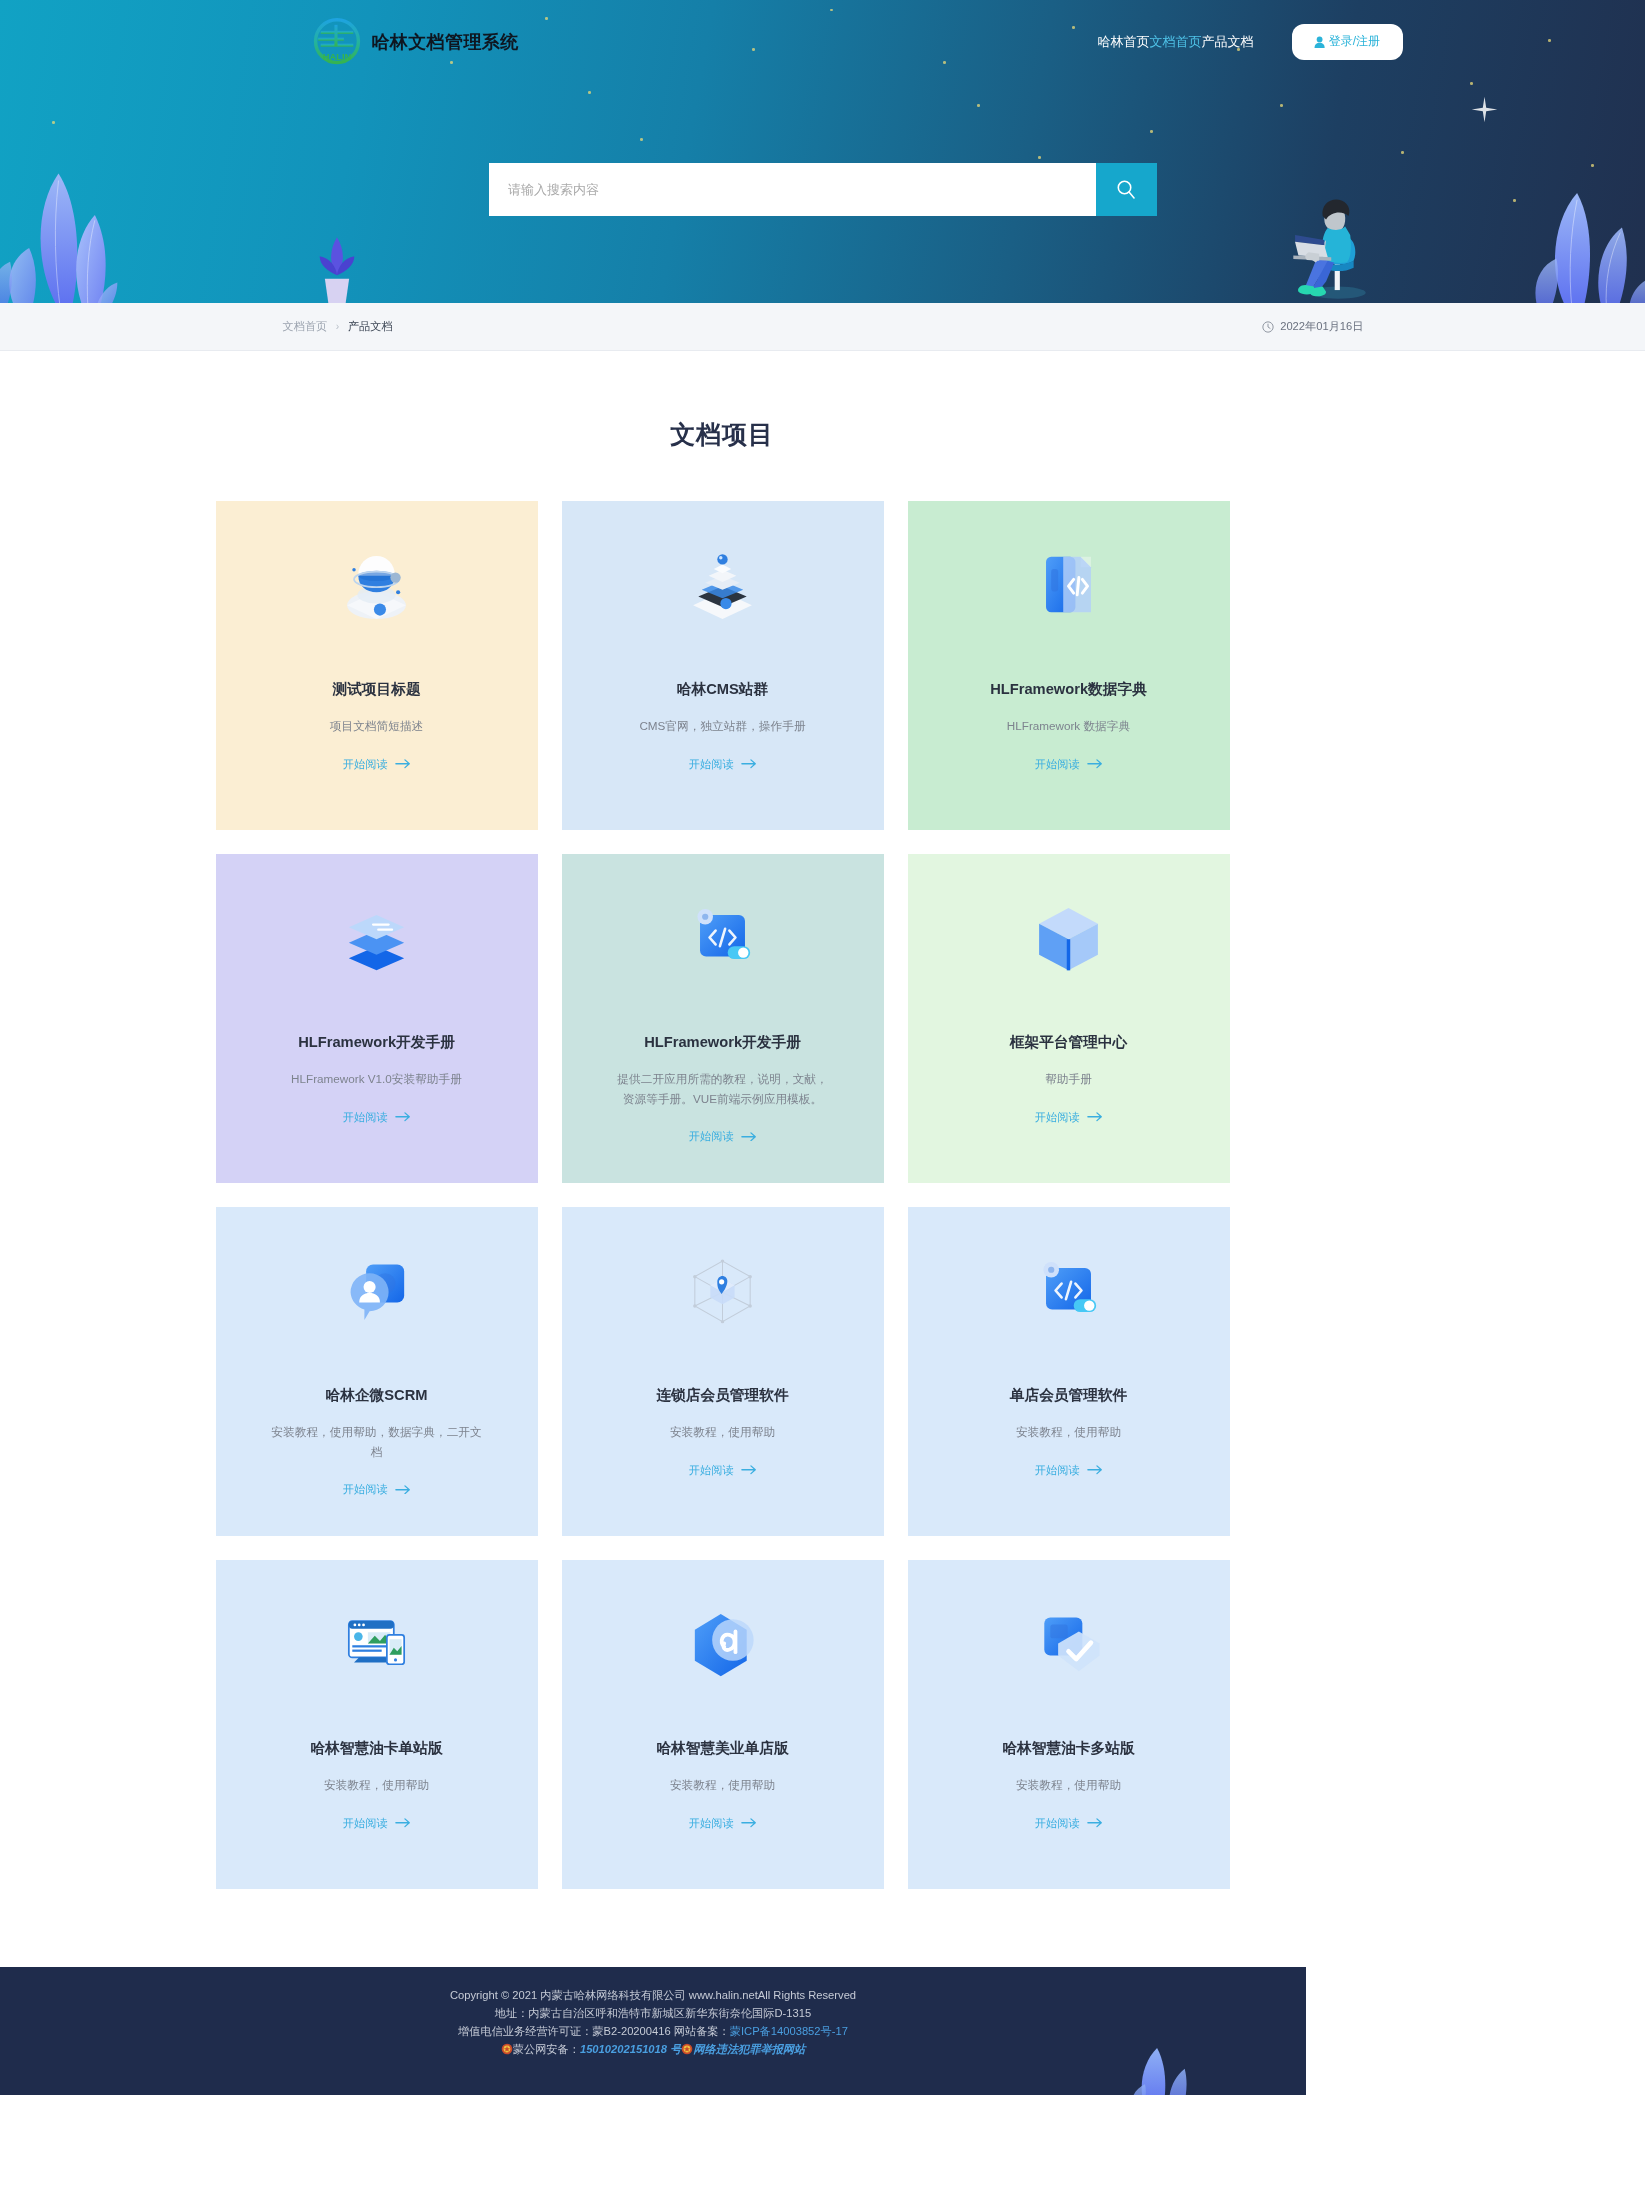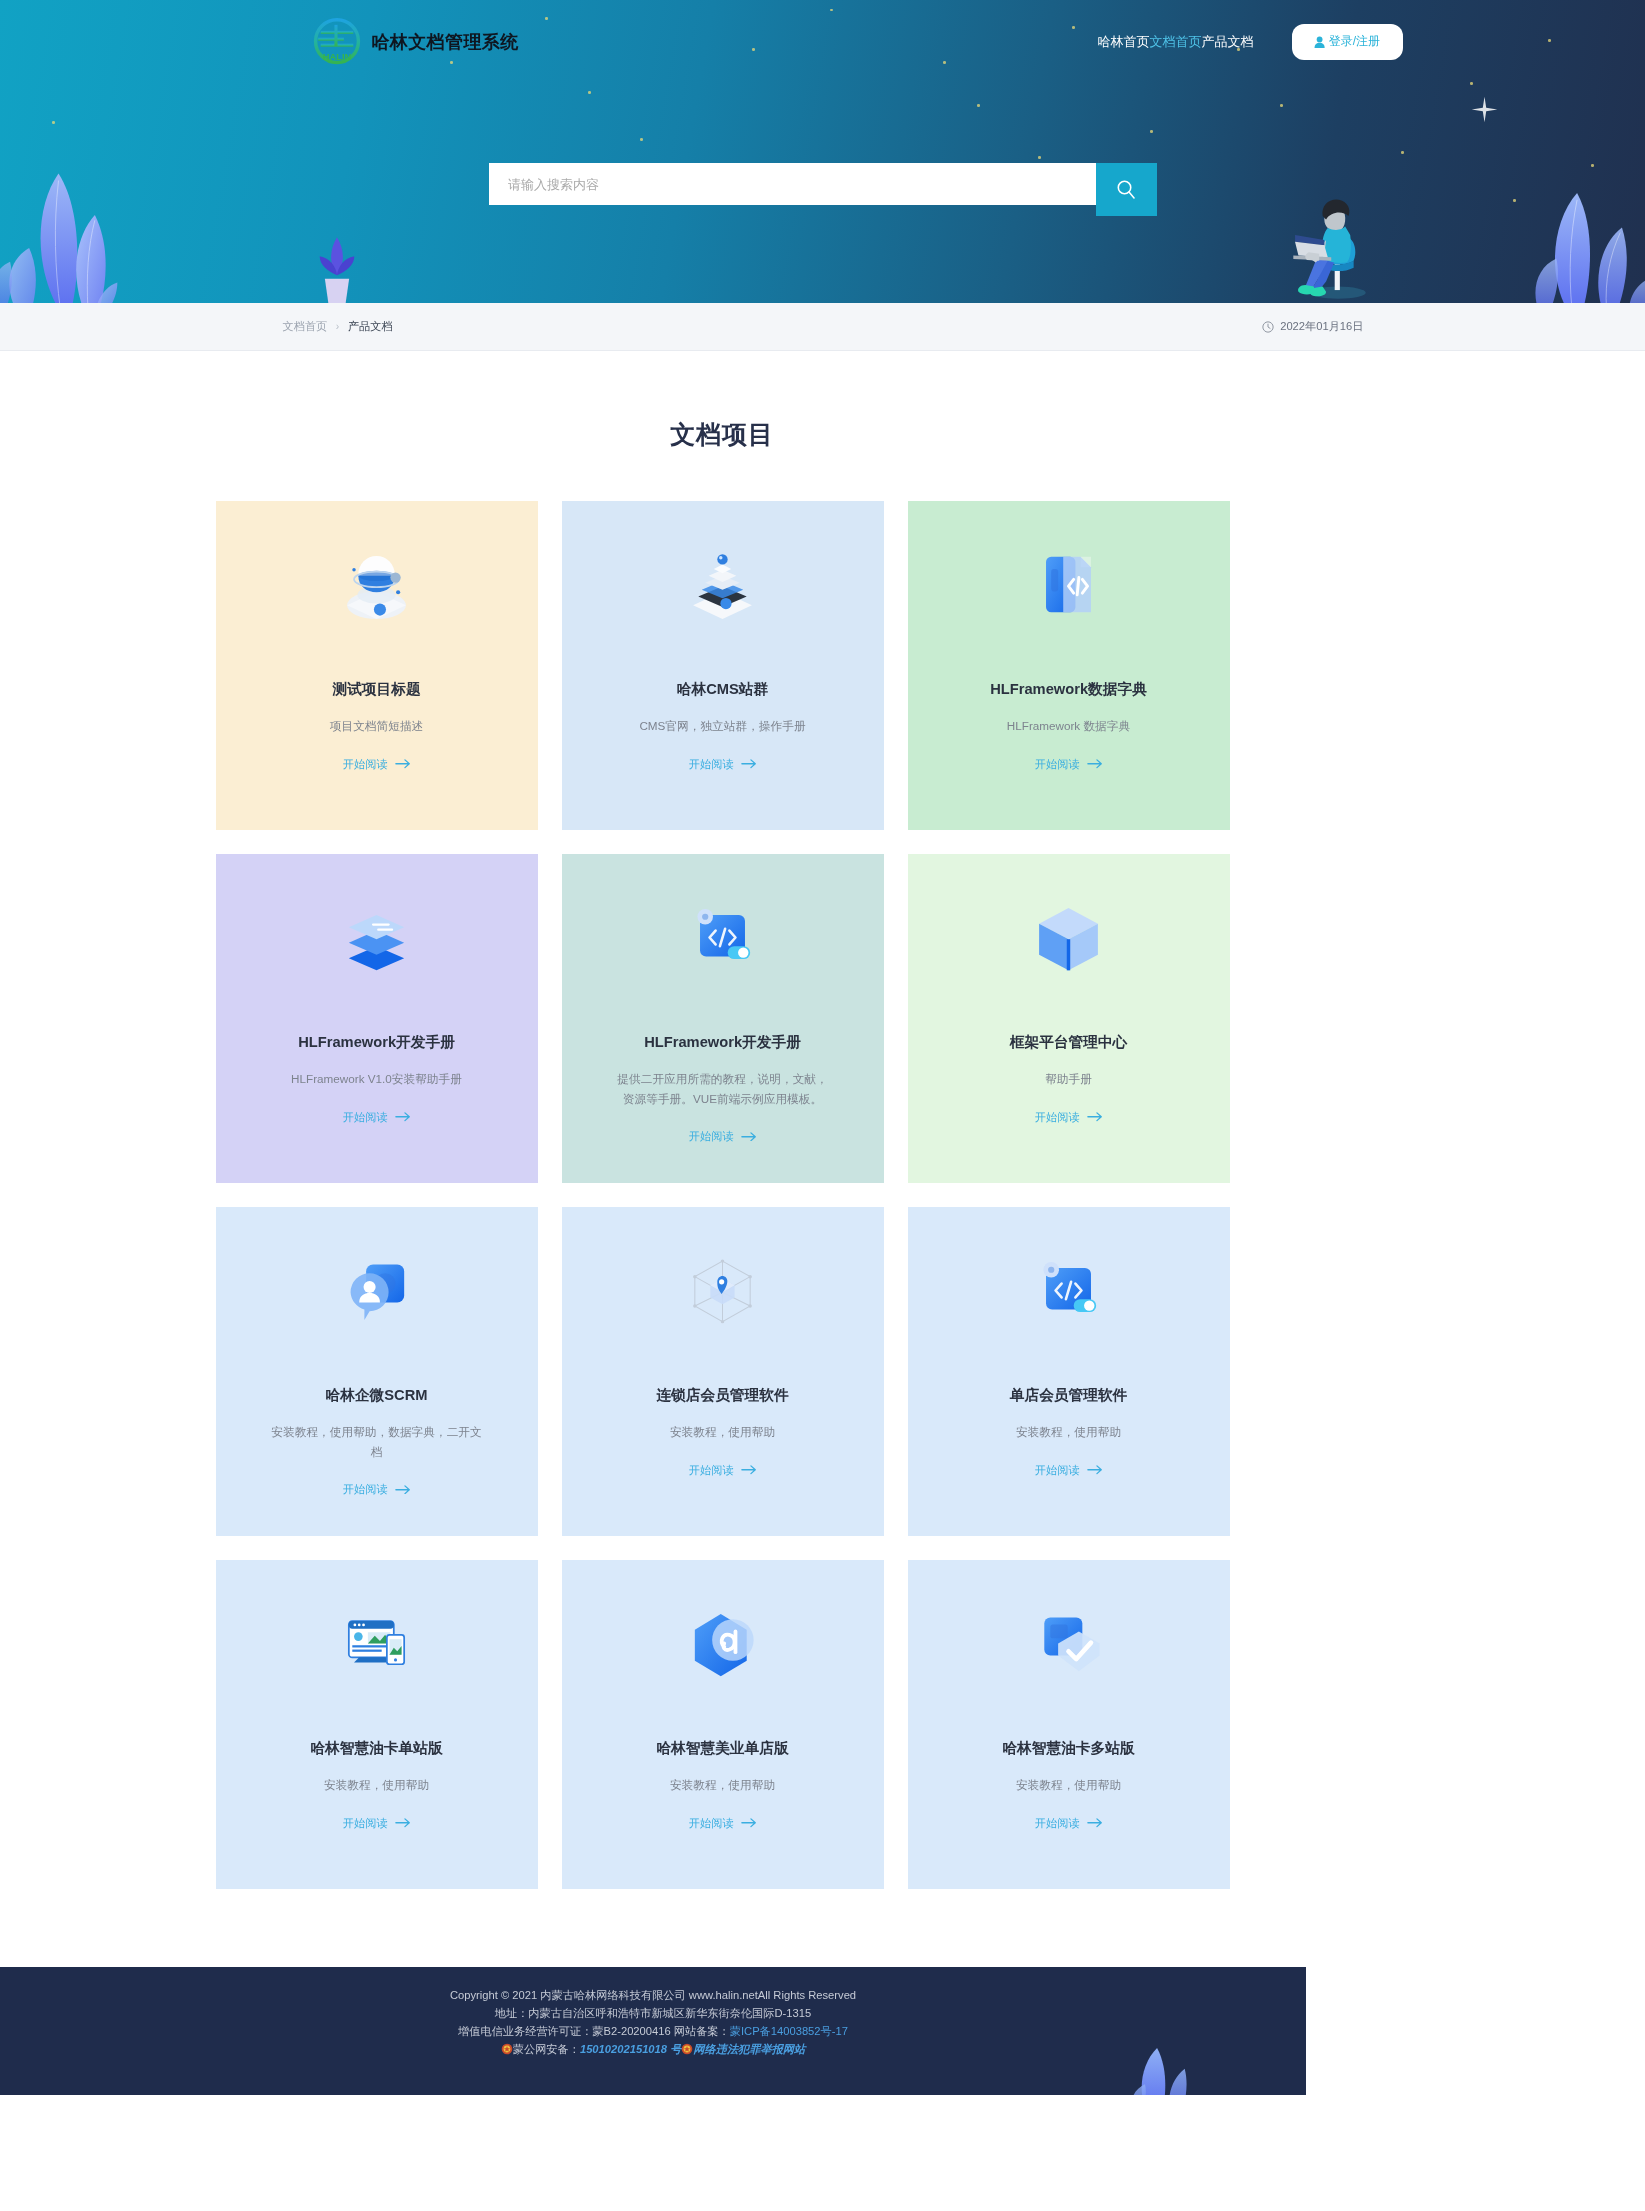--- a/index.html
+++ b/index.html
@@ -84,21 +84,21 @@
     position: absolute;
     z-index: 5;
     left: 489px;
     top: 163px;
     width: 668px;
     height: 53px;
     display: flex;
   }
   .search-input {
     flex: 1;
-    height: 42px;
+    height: 53px;
     border: none;
     outline: none;
     background: #ffffff;
     padding: 0 19px;
     font-size: 13px;
     color: #c2410c;
     font-family: "Liberation Sans", "DejaVu Sans", sans-serif;
   }
   .search-input::placeholder { color: #a9a9a9; }
   .search-btn {

